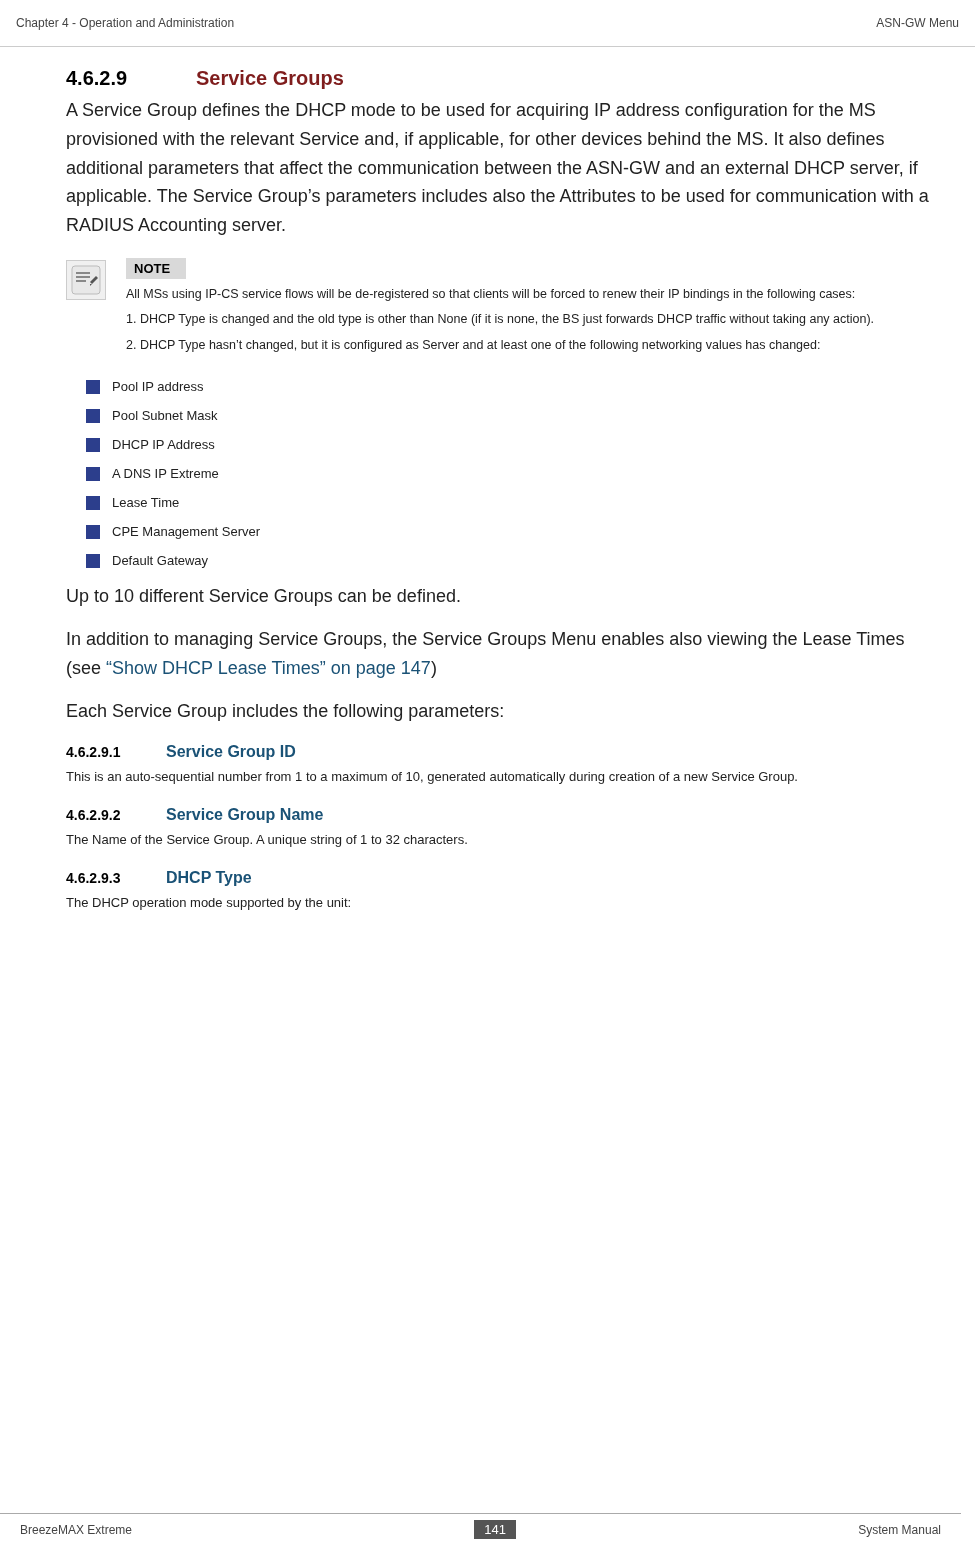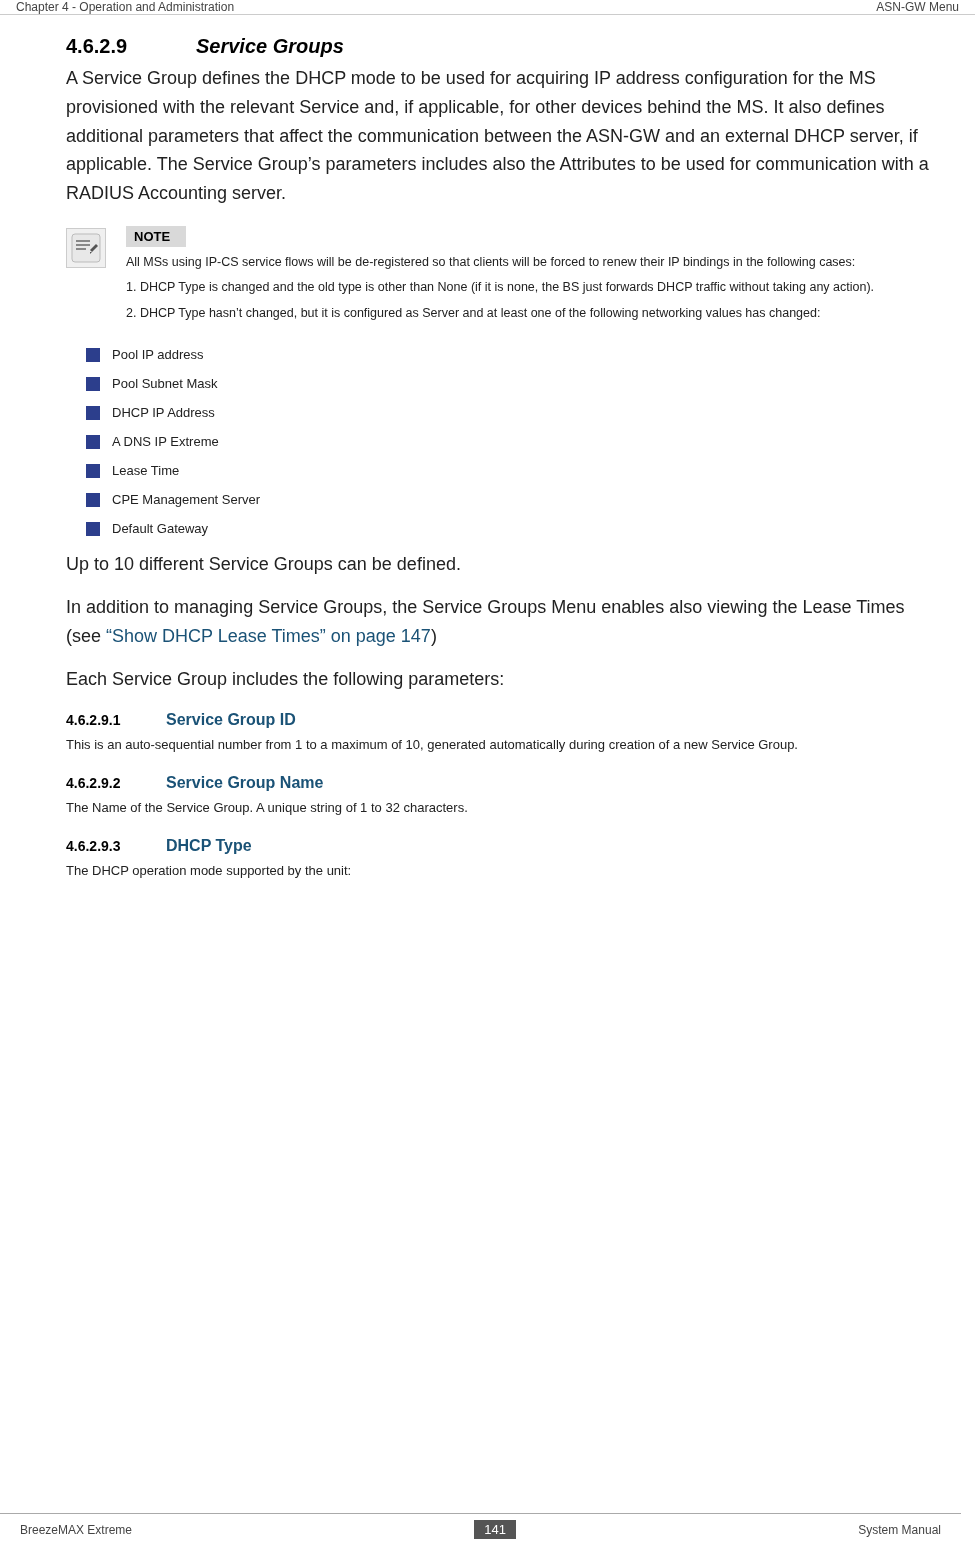--- a/index.html
+++ b/index.html
@@ -15,21 +15,21 @@
       background: #fff;
       width: 975px;
       min-height: 1545px;
       position: relative;
     }
 
     .header-bar {
       display: flex;
       justify-content: space-between;
       align-items: center;
-      padding: 0 16px;
+      padding: 16px 16px;
       background: #fff;
       border-bottom: 1px solid #ccc;
       font-size: 12px;
       color: #444;
     }
 
     .header-bar .left {
       font-weight: normal;
     }
 
@@ -38,23 +38,22 @@
     }
 
     .main-content {
       padding: 20px 40px 60px 50px;
       margin-left: 16px;
     }
 
     .section-title {
       font-size: 20px;
       font-weight: bold;
-      color: #000000;
+      color: #7f1d1d;
       margin-bottom: 16px;
-      font-style: italic;
     }
 
     .body-text {
       font-size: 18px;
       line-height: 1.6;
       margin-bottom: 14px;
       color: #222;
     }
 
     .note-box {

